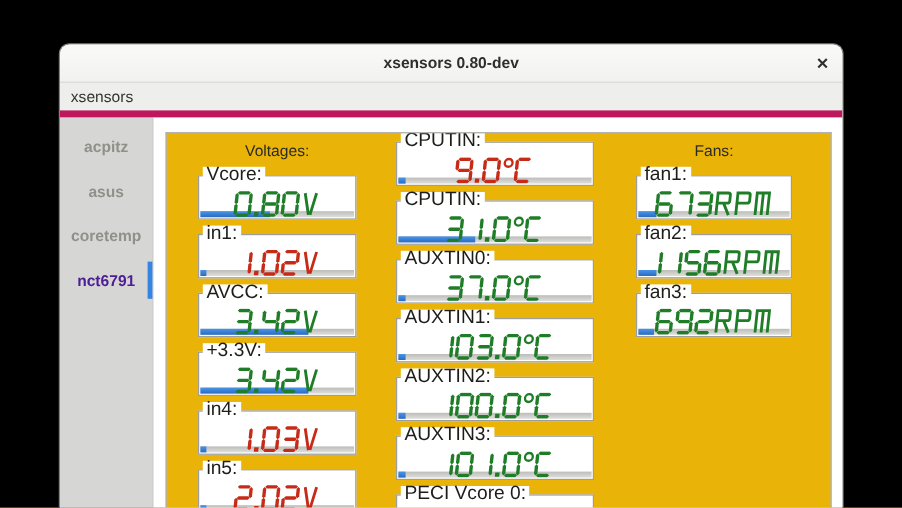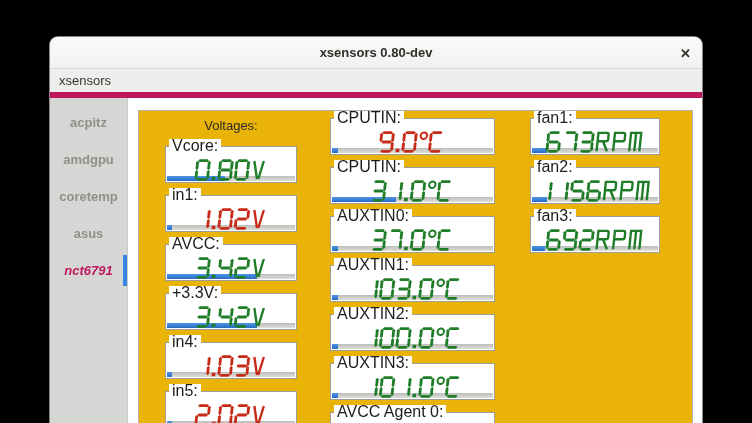--- a/index.html
+++ b/index.html
@@ -30,21 +30,21 @@
   }
   .body-row{display:flex;height:357px;}
   .sidebar{
     width:78px;background:#d6d6d4;border-right:1px solid #c9c9c6;
     padding-top:6px;box-sizing:border-box;flex:none;
   }
   .side-item{
     height:37px;display:flex;align-items:center;justify-content:center;
     font-size:13px;font-weight:600;color:#90908b;position:relative;cursor:pointer;
   }
-  .side-item.selected{color:#be185d;font-style:italic;}
+  .side-item.selected{color:#4c1d95;}
   .side-item .indicator{
     position:absolute;right:0;top:3px;width:4px;height:31px;background:#3584e4;display:none;
   }
   .side-item.selected .indicator{display:block;}
   .main{flex:1;background:#fff;position:relative;}
   .frame{
     position:absolute;left:10px;top:12px;right:9px;bottom:4px;
     border:1px solid #b2b2ae;border-bottom:1px dashed #9b9b97;
     overflow:hidden;background:#eab308;
   }
@@ -88,27 +88,24 @@
   </div>
   <div class="tabbar">
     <span>xsensors</span>
   </div>
   <div class="body-row">
     <div class="sidebar" id="sidebar">
         <div class="side-item">
           <span>acpitz</span>
         </div>
         <div class="side-item">
-          <span>amdgpu</span>
+          <span>asus</span>
         </div>
         <div class="side-item">
           <span>coretemp</span>
-        </div>
-        <div class="side-item">
-          <span>asus</span>
         </div>
         <div class="side-item selected">
           <span>nct6791</span>
           <span class="indicator"></span>
         </div>
       </div>
     <div class="main">
       <div class="frame" id="frame">
           <div class="col col-v">
             <div class="col-header">Voltages:</div>
@@ -490,28 +487,29 @@
                     <polygon points="78.89999999999999,1.5 80.19999999999999,2.8 80.19999999999999,8.799999999999999 78.89999999999999,10.1 77.6,8.799999999999999 77.6,2.8"></polygon>
                     <polygon points="78.89999999999999,9.899999999999999 80.19999999999999,11.2 80.19999999999999,17.2 78.89999999999999,18.5 77.6,17.2 77.6,11.2"></polygon>
                   </svg>
                 </div>
         <div class="bar">
           <div class="fill" style="width:4%"></div>
         </div>
       </div>
     </div>
             <div class="sensor">
-      <span class="lbl">AVCC Agent 0:</span>
+      <span class="lbl">PECI Vcore 0:</span>
       <div class="box">
         
         
       </div>
     </div>
           </div>
           <div class="col col-f">
+            <div class="col-header">Fans:</div>
             <div class="sensor">
       <span class="lbl">fan1:</span>
       <div class="box">
         <div class="value green">
                   <svg class="lcd" viewBox="0 0 93.19999999999999 20" style="width:100.7px" fill="currentColor">
                     <polygon points="3,1.4 4.3,0.09999999999999987 11.7,0.09999999999999987 13,1.4 11.7,2.7 4.3,2.7"></polygon>
                     <polygon points="3,10 4.3,8.7 11.7,8.7 13,10 11.7,11.3 4.3,11.3"></polygon>
                     <polygon points="3,18.6 4.3,17.3 11.7,17.3 13,18.6 11.7,19.900000000000002 4.3,19.900000000000002"></polygon>
                     <polygon points="2.6,1.5 3.9000000000000004,2.8 3.9000000000000004,8.799999999999999 2.6,10.1 1.3,8.799999999999999 1.3,2.8"></polygon>
                     <polygon points="2.6,9.899999999999999 3.9000000000000004,11.2 3.9000000000000004,17.2 2.6,18.5 1.3,17.2 1.3,11.2"></polygon>

